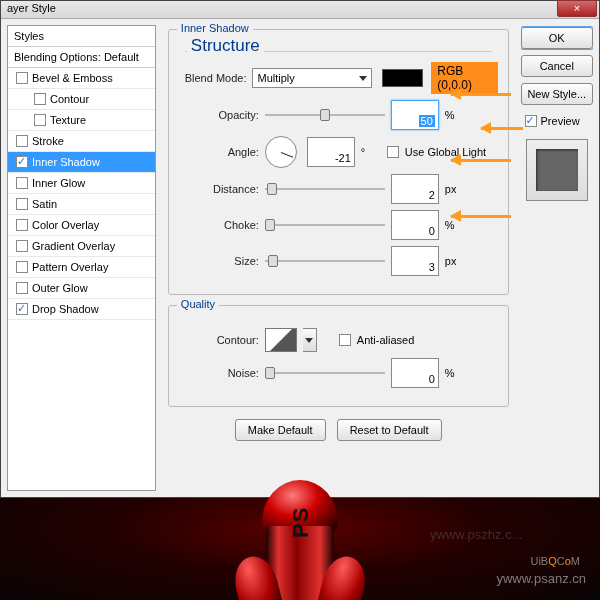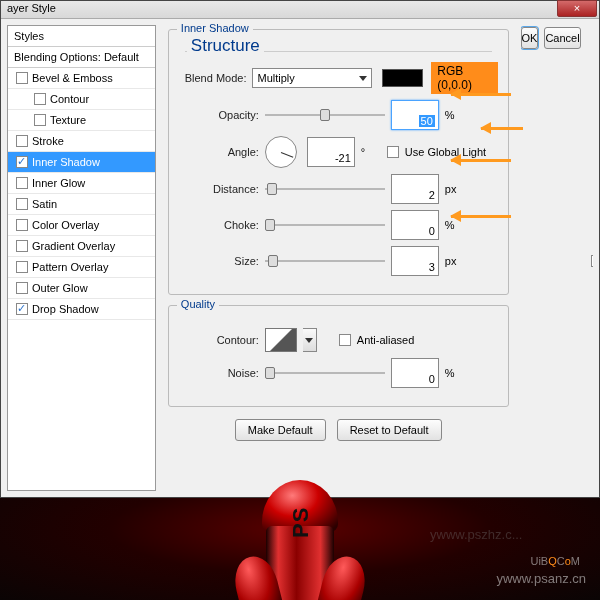--- a/index.html
+++ b/index.html
@@ -32,21 +32,21 @@
 .numbox{width:48px;height:16px;border:1px solid #888;background:#fff;padding:14px 3px;text-align:right}
 .numbox.hl{border:1px solid #4aa3ff;box-shadow:0 0 2px #4aa3ff}
 .unit{width:20px}
 .angle-dial{width:32px;height:32px;border:1px solid #888;border-radius:50%;background:#fff;position:relative;margin-right:4px}
 .angle-dial::after{content:"";position:absolute;left:50%;top:50%;width:13px;height:1px;background:#333;transform-origin:left center;transform:rotate(21deg)}
 .chk{width:12px;height:12px;border:1px solid #888;background:#fff;display:inline-block}
 .contour-sw{width:32px;height:24px;border:1px solid #777;background:linear-gradient(135deg,#fff 48%,#555 52%);display:inline-block}
 .dd-btn{width:14px;height:24px;border:1px solid #888;border-left:none;background:linear-gradient(#fafafa,#ddd);display:inline-flex;align-items:center;justify-content:center}
 .btn{height:22px;border:1px solid #888;background:linear-gradient(#fdfdfd,#e2e2e2);border-radius:3px;padding:0 12px;margin:0 4px;cursor:pointer}
 .btn-row{text-align:center;margin-top:12px}
-.right-col{width:78px;display:flex;flex-direction:row;gap:6px;padding-top:2px;overflow:hidden}
+.right-col{width:78px;display:flex;flex-direction:column;gap:6px;padding-top:2px;overflow:hidden}
 .rbtn{height:22px;border:1px solid #888;background:linear-gradient(#fdfdfd,#e2e2e2);border-radius:3px;text-align:center;line-height:20px;cursor:pointer}
 .rbtn.focus{box-shadow:0 0 0 1px #5aa7e8}
 .prev-chk{display:flex;align-items:center;gap:4px;margin-top:4px;margin-left:4px}
 .prev-box{width:62px;height:62px;border:1px solid #888;background:linear-gradient(#eee,#ddd);margin:6px auto;display:flex;align-items:center;justify-content:center}
 .prev-inner{width:42px;height:42px;background:#666;box-shadow:inset 1px 1px 3px rgba(0,0,0,.6)}
 .arrow-o{position:absolute;height:10px}
 .arrow-o::before{content:"";position:absolute;left:0;right:10px;top:4px;height:3px;background:#ff9a1f}
 .arrow-o::after{content:"";position:absolute;left:-1px;top:-1px;border-top:6px solid transparent;border-bottom:6px solid transparent;border-right:11px solid #ff9a1f}
 .bg-img{position:absolute;left:0;top:498px;width:600px;height:102px;background:radial-gradient(ellipse at 50% 30%,#5a0000 0%,#200 45%,#0a0404 100%)}
 .rocket{position:absolute;left:232px;top:480px;width:136px;height:130px}
@@ -212,20 +212,21 @@
 
       <div class="btn-row">
         <button class="btn">Make Default</button>
         <button class="btn">Reset to Default</button>
       </div>
     </div>
 
     <div class="right-col">
       <div class="rbtn focus">OK</div>
       <div class="rbtn">Cancel</div>
+      <div class="rbtn">New Style...</div>
       <div class="prev-chk">
         <span class="chk" style="position:relative">
             <span style="position:absolute;left:0;top:-2px;color:#2a72cc">✓</span>
           </span>
         <span>Preview</span>
       </div>
       <div class="prev-box">
           <div class="prev-inner"></div>
         </div>
     </div>

